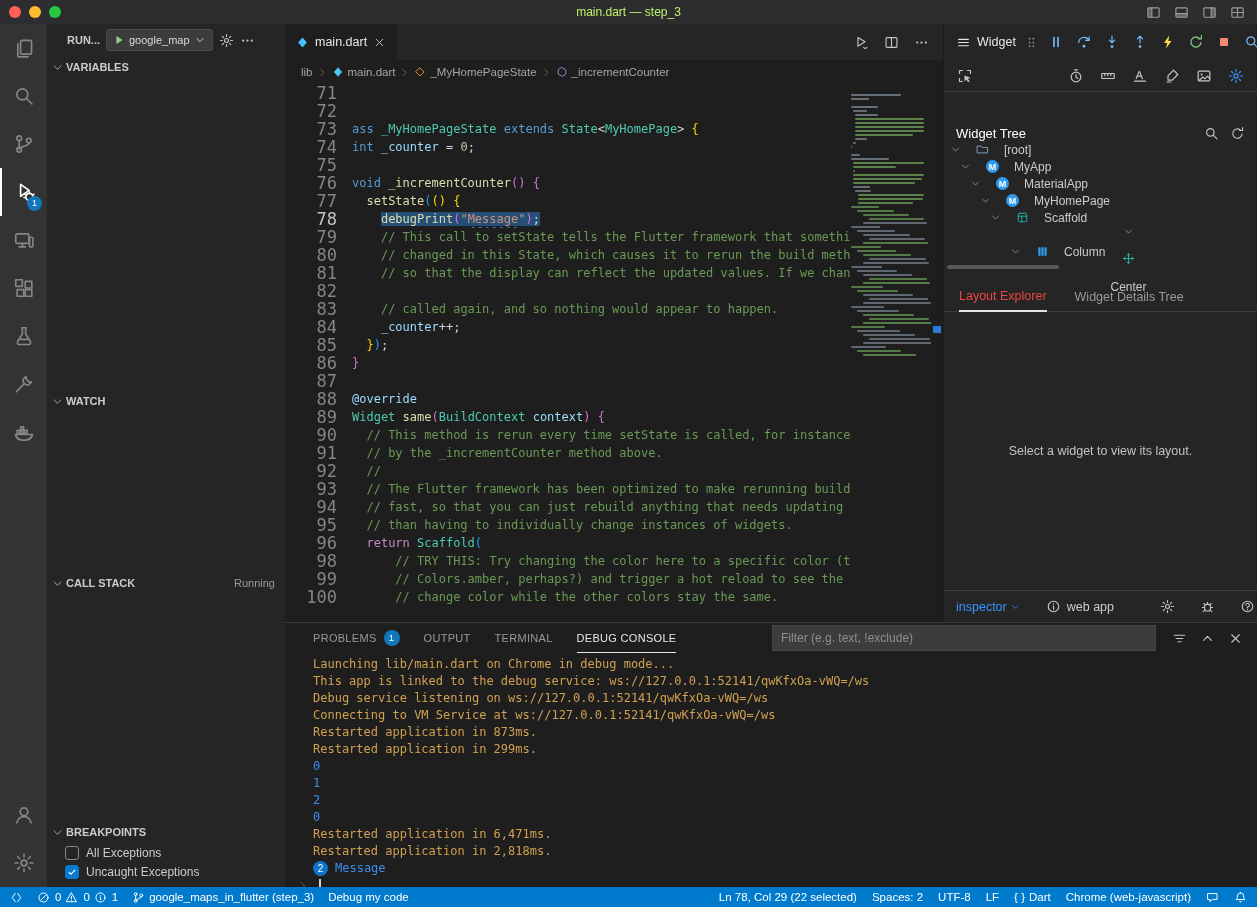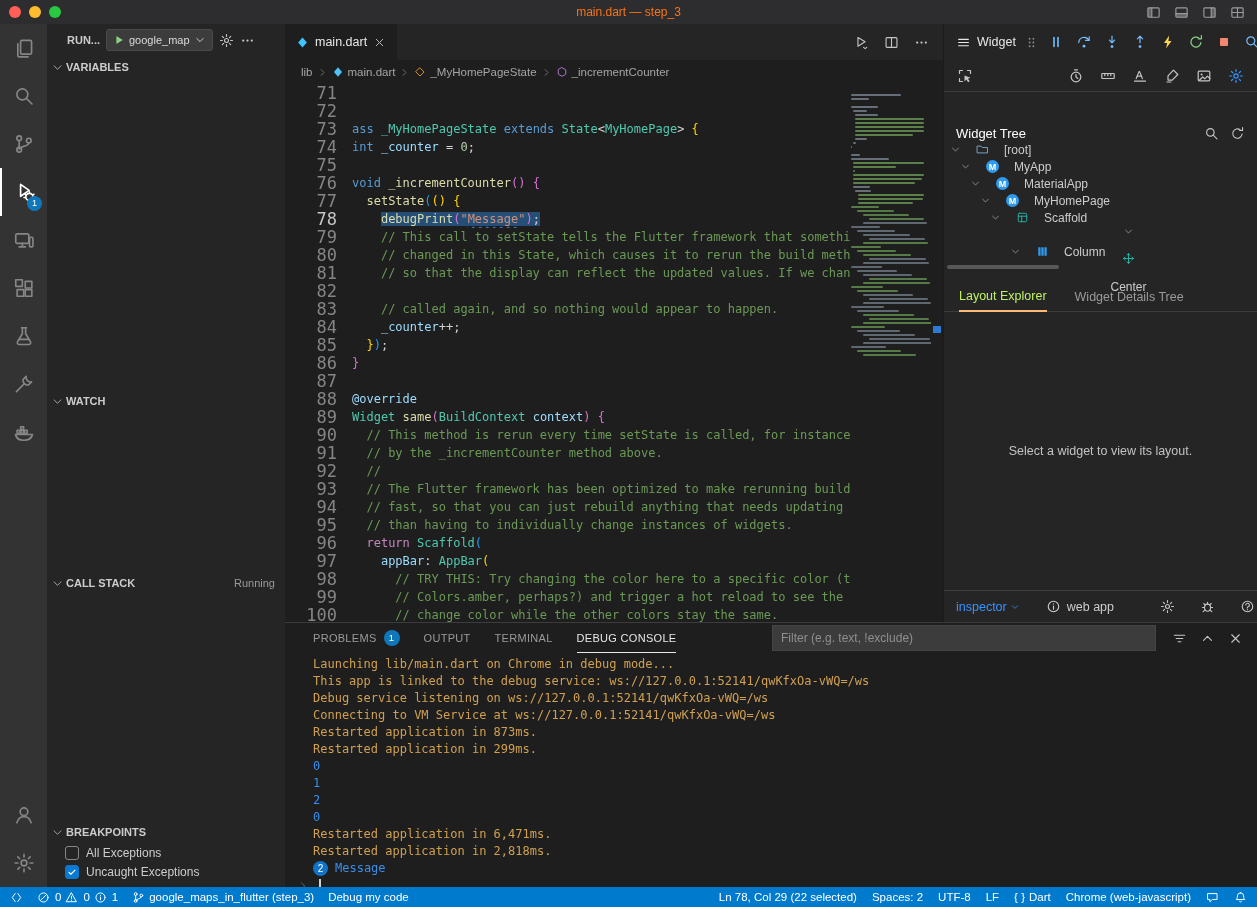--- a/index.html
+++ b/index.html
@@ -8,21 +8,21 @@
        -webkit-font-smoothing:antialiased;}
   .ic svg{display:block;width:15px;height:15px;}
   svg{display:block;}
 
   
   .titlebar{position:absolute;left:0;top:0;width:100%;height:24px;background:#2d2d30;
             display:flex;align-items:center;}
   .lights{display:flex;gap:8px;padding-left:9px;z-index:2;}
   .light{width:12px;height:12px;border-radius:50%;}
   .l-red{background:#ff5f57}.l-yellow{background:#febc2e}.l-green{background:#28c840}
-  .title-text{position:absolute;left:0;right:0;text-align:center;font-size:12px;color:#f97316;}
+  .title-text{position:absolute;left:0;right:0;text-align:center;font-size:12px;color:#bef264;}
   .title-controls{margin-left:auto;display:flex;gap:13px;padding-right:12px;color:#9b9b9b;z-index:2;}
   .title-ctl svg{width:15px;height:15px;}
 
   
   .activitybar{position:absolute;left:0;top:24px;width:47px;height:863px;background:#333333;
                display:flex;flex-direction:column;}
   .ab-item{width:47px;height:48px;display:flex;align-items:center;justify-content:center;
            color:#868686;position:relative;box-sizing:border-box;}
   .ab-item.active{color:#ffffff;border-left:2px solid #ffffff;}
   .ab-item svg{width:22px;height:22px;}
@@ -106,21 +106,21 @@
   .wtree{font-size:12px;color:#cccccc;flex:none;}
   .wt-row{height:17px;display:flex;align-items:center;gap:15px;}
   .wt-chev svg{width:11px;height:11px;color:#8fa0ad;}
   .wt-ico svg{width:13px;height:13px;}
   .wt-badge{width:13px;height:13px;border-radius:50%;color:#fff;font-size:9px;font-weight:bold;
             display:flex;align-items:center;justify-content:center;flex:none;}
   .wt-hscroll{height:4px;width:112px;background:#585858;border-radius:2px;margin:5px 0 0 3px;flex:none;}
   .rp-tabs{height:30px;margin-top:12px;display:flex;gap:28px;padding-left:15px;
            border-bottom:1px solid #3c3c3c;font-size:12.5px;color:#9a9a9a;align-items:flex-end;flex:none;}
   .rp-tab{padding-bottom:7px;}
-  .rp-tab.active{color:#bef264;border-bottom:2px solid #fdba74;margin-bottom:-1px;}
+  .rp-tab.active{color:#ef4444;border-bottom:2px solid #e5e5e5;margin-bottom:-1px;}
   .rp-body{flex:1;display:flex;align-items:center;justify-content:center;color:#c3c3c3;font-size:12.5px;}
   .rp-footer{height:31px;border-top:1px solid #3c3c3c;display:flex;align-items:center;gap:6px;
              padding:0 0 0 12px;font-size:12.5px;overflow:hidden;flex:none;}
   .insp-link{color:#3794ff;display:flex;align-items:center;gap:3px;}
   .insp-link svg{width:10px;height:10px;}
   .webapp{display:flex;align-items:center;gap:6px;color:#cccccc;margin-left:20px;}
   .rp-footer .facts{margin-left:auto;display:flex;gap:25px;color:#c5c5c5;padding-right:2px;}
 
   
   .panel{position:absolute;left:285px;top:622px;width:972px;height:265px;background:#1e1e1e;
@@ -572,24 +572,20 @@
             <span class="ln">94</span>
             <span class="lc"><span class="tk-pl">  </span><span class="tk-cm">// fast, so that you can just rebuild anything that needs updating</span></span>
           </div>
           <div class="cl">
             <span class="ln">95</span>
             <span class="lc"><span class="tk-pl">  </span><span class="tk-cm">// than having to individually change instances of widgets.</span></span>
           </div>
           <div class="cl">
             <span class="ln">96</span>
             <span class="lc"><span class="tk-pl">  </span><span class="tk-ct">return</span><span class="tk-pl"> </span><span class="tk-typ">Scaffold</span><span class="tk-b3">(</span></span>
-          </div>
-          <div class="cl">
-            <span class="ln">97</span>
-            <span class="lc"><span class="tk-pl">    </span><span class="tk-vr">appBar</span><span class="tk-pl">: </span><span class="tk-typ">AppBar</span><span class="tk-b1">(</span></span>
           </div>
           <div class="cl">
             <span class="ln">98</span>
             <span class="lc"><span class="tk-pl">      </span><span class="tk-cm">// TRY THIS: Try changing the color here to a specific color (t</span></span>
           </div>
           <div class="cl">
             <span class="ln">99</span>
             <span class="lc"><span class="tk-pl">      </span><span class="tk-cm">// Colors.amber, perhaps?) and trigger a hot reload to see the</span></span>
           </div>
           <div class="cl">

